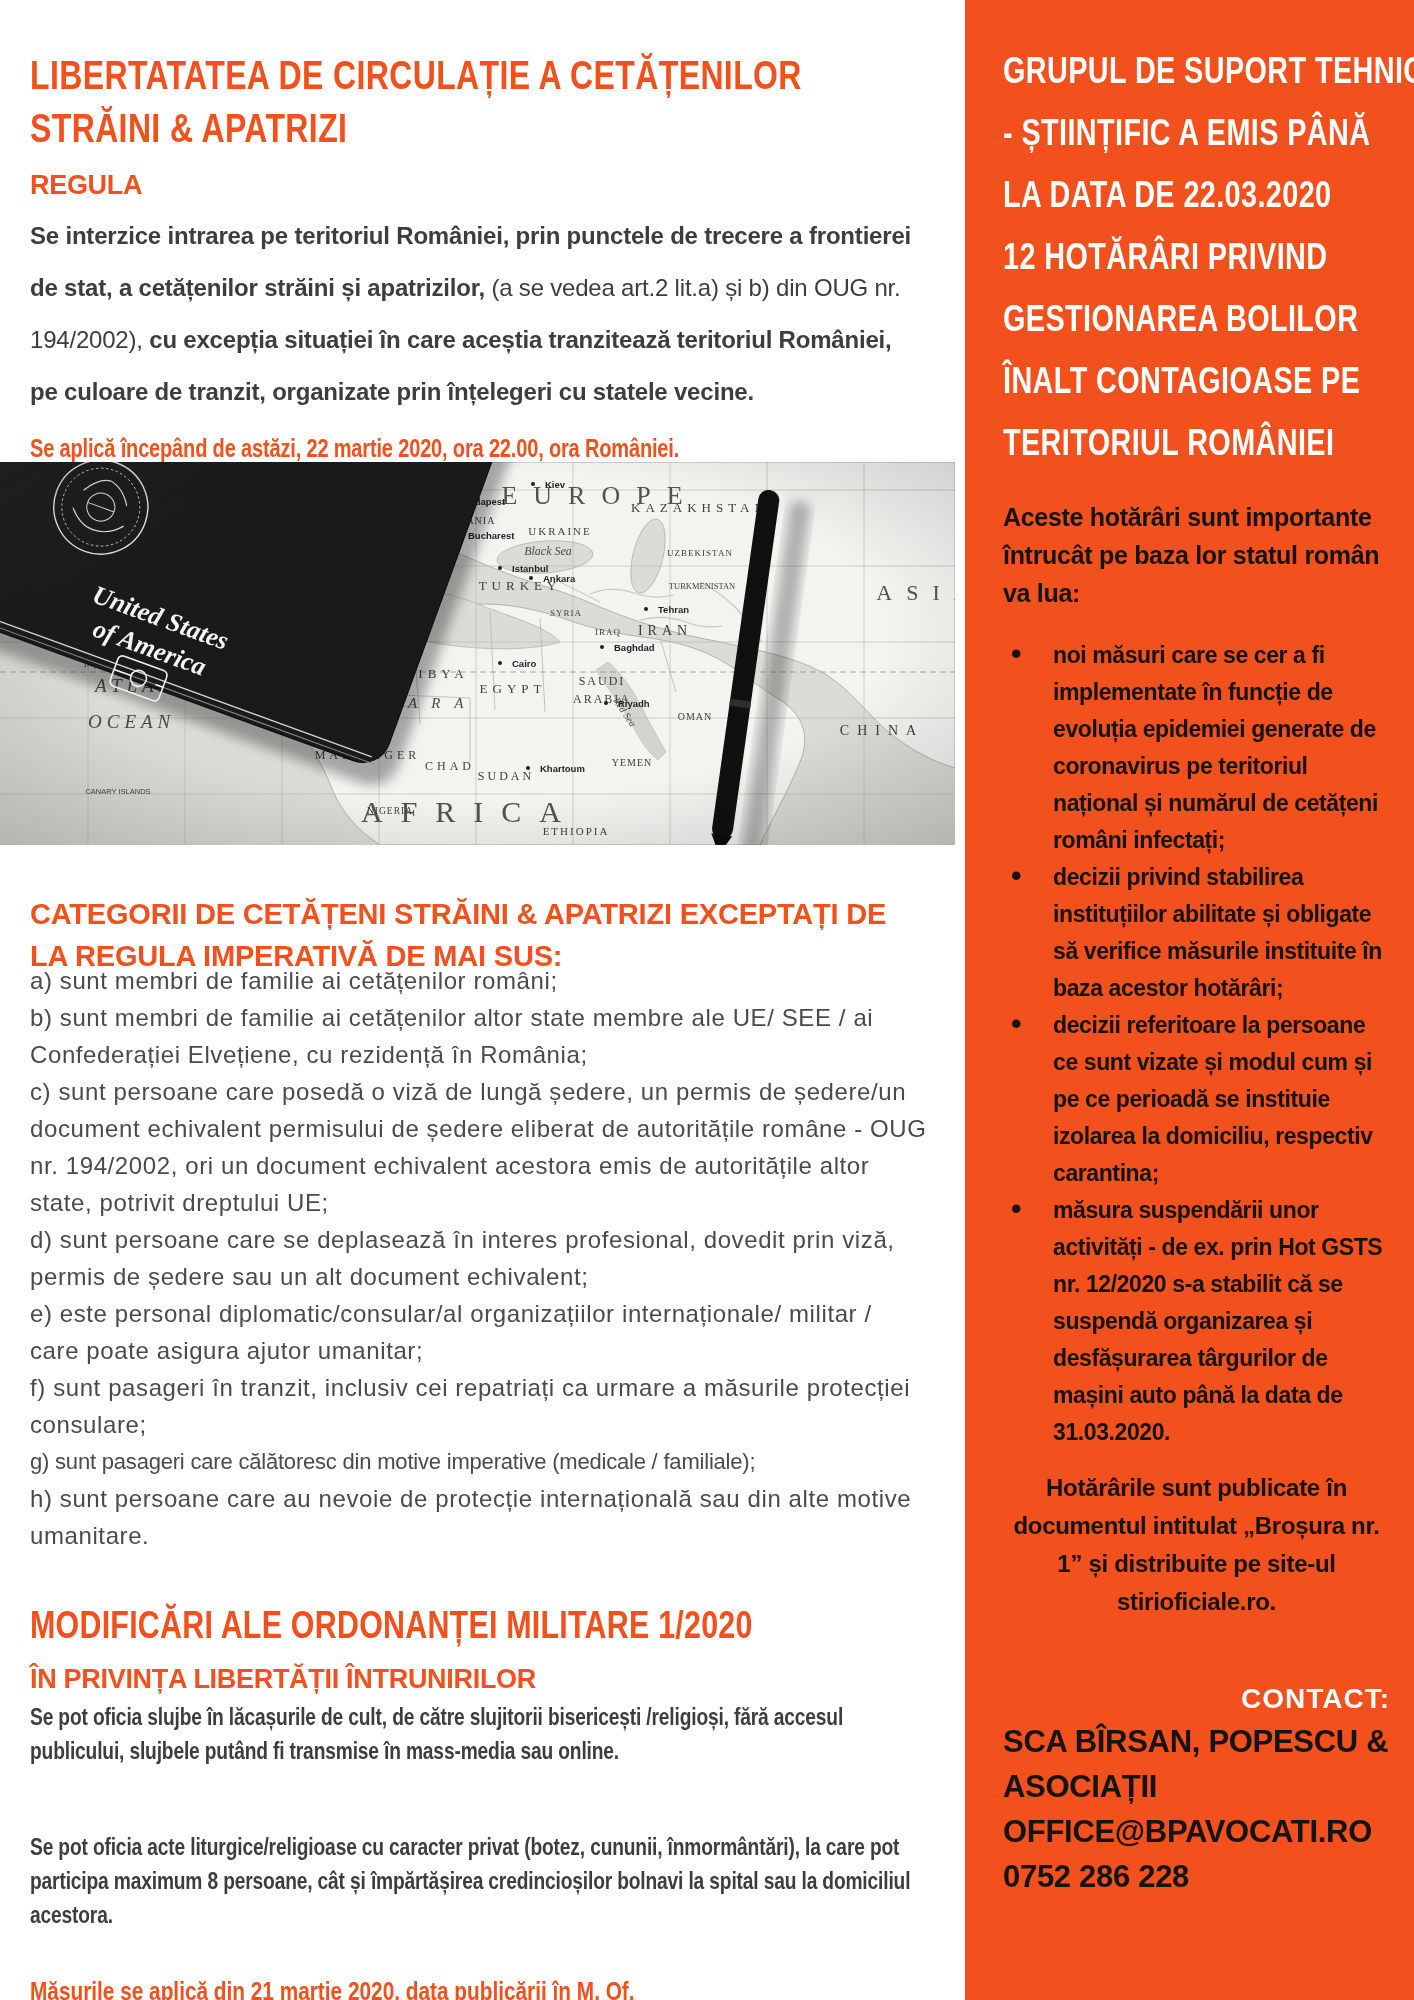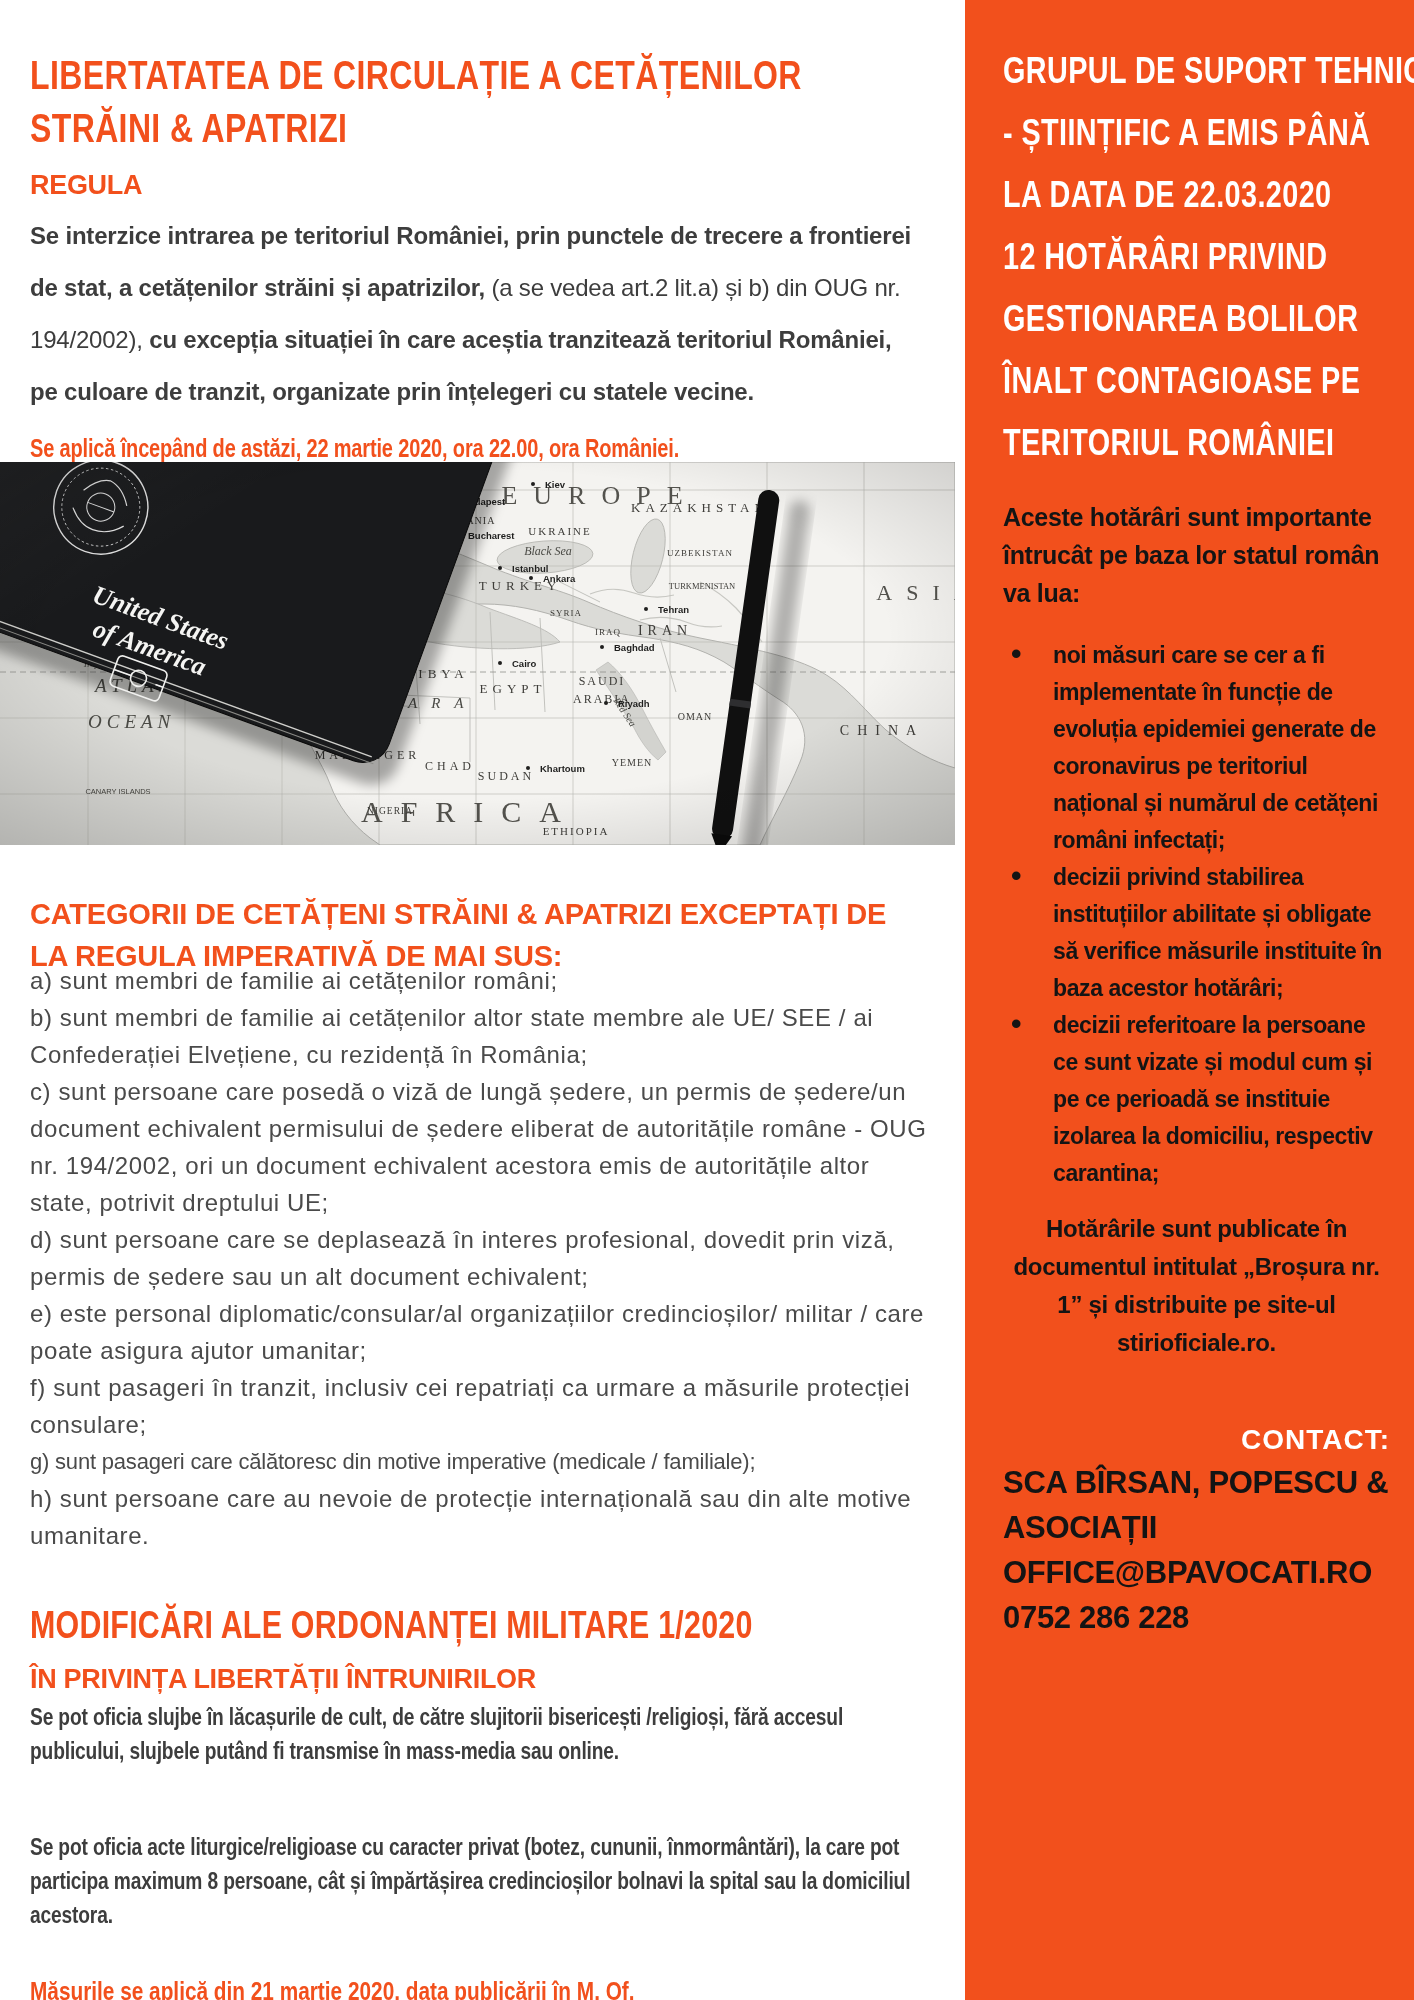--- a/index.html
+++ b/index.html
@@ -283,21 +283,21 @@
     </svg>
   </figure>
 
   <h2 id="categories-heading" class="abs">CATEGORII DE CETĂȚENI STRĂINI &amp; APATRIZI EXCEPTAȚI DE LA REGULA IMPERATIVĂ DE MAI SUS:</h2>
 
   <div id="categories-list" class="abs">
     <p>a) sunt membri de familie ai cetățenilor români;</p>
     <p>b) sunt membri de familie ai cetățenilor altor state membre ale UE/ SEE / ai Confederației Elvețiene, cu rezidență în România;</p>
     <p>c) sunt persoane care posedă o viză de lungă ședere, un permis de ședere/un document echivalent permisului de ședere eliberat de autoritățile române - OUG nr. 194/2002, ori un document echivalent acestora emis de autoritățile altor state, potrivit dreptului UE;</p>
     <p>d) sunt persoane care se deplasează în interes profesional, dovedit prin viză, permis de ședere sau un alt document echivalent;</p>
-    <p>e) este personal diplomatic/consular/al organizațiilor credincioșilor/ militar / care poate asigura ajutor umanitar;</p>
+    <p>e) este personal diplomatic/consular/al organizațiilor internaționale/ militar / care poate asigura ajutor umanitar;</p>
     <p>f) sunt pasageri în tranzit, inclusiv cei repatriați ca urmare a măsurile protecției consulare;</p>
     <p class="item-g">g) sunt pasageri care călătoresc din motive imperative (medicale / familiale);</p>
     <p>h) sunt persoane care au nevoie de protecție internațională sau din alte motive umanitare.</p>
   </div>
 
   <h2 id="mod-heading" class="abs cond8 nowrap">MODIFICĂRI ALE ORDONANȚEI MILITARE 1/2020</h2>
   <h3 id="mod-subheading" class="abs nowrap">ÎN PRIVINȚA LIBERTĂȚII ÎNTRUNIRILOR</h3>
 
   <p id="mod-para-1" class="abs cond8 mod-para">Se pot oficia slujbe în lăcașurile de cult, de către slujitorii bisericești /religioși, fără accesul publicului, slujbele putând fi transmise în mass-media sau online.</p>
   <p id="mod-para-2" class="abs cond8 mod-para">Se pot oficia acte liturgice/religioase cu caracter privat (botez, cununii, înmormântări), la care pot participa maximum 8 persoane, cât și împărtășirea credincioșilor bolnavi la spital sau la domiciliul acestora.</p>
@@ -315,20 +315,21 @@
     <div>ÎNALT CONTAGIOASE PE</div>
     <div>TERITORIUL ROMÂNIEI</div>
   </div>
 
   <p id="sidebar-intro">Aceste hotărâri sunt importante întrucât pe baza lor statul român va lua:</p>
 
   <ul id="sidebar-bullets">
     <li>noi măsuri care se cer a fi implementate în funcție de evoluția epidemiei generate de coronavirus pe teritoriul național și numărul de cetățeni români infectați;</li>
     <li>decizii privind stabilirea instituțiilor abilitate și obligate să verifice măsurile instituite în baza acestor hotărâri;</li>
     <li>decizii referitoare la persoane ce sunt vizate și modul cum și pe ce perioadă se instituie izolarea la domiciliu, respectiv carantina;</li>
+    <li>măsura suspendării unor activități - de ex. prin Hot GSTS nr. 12/2020 s-a stabilit că se suspendă organizarea și desfășurarea târgurilor de mașini auto până la data de 31.03.2020.</li>
   </ul>
 
   <p id="sidebar-publication">Hotărârile sunt publicate în documentul intitulat „Broșura nr. 1” și distribuite pe site-ul stirioficiale.ro.</p>
 
   <div id="contact-heading">CONTACT:</div>
   <div id="contact-lines">
     <div>SCA BÎRSAN, POPESCU &amp; ASOCIAȚII</div>
     <div>OFFICE@BPAVOCATI.RO</div>
     <div>0752 286 228</div>
   </div>

